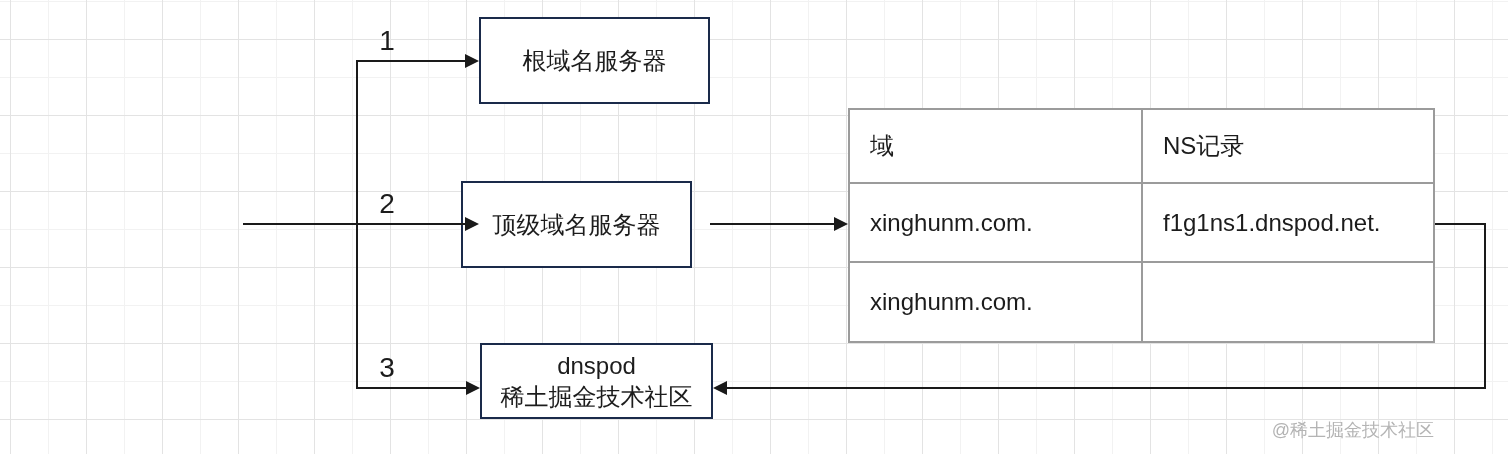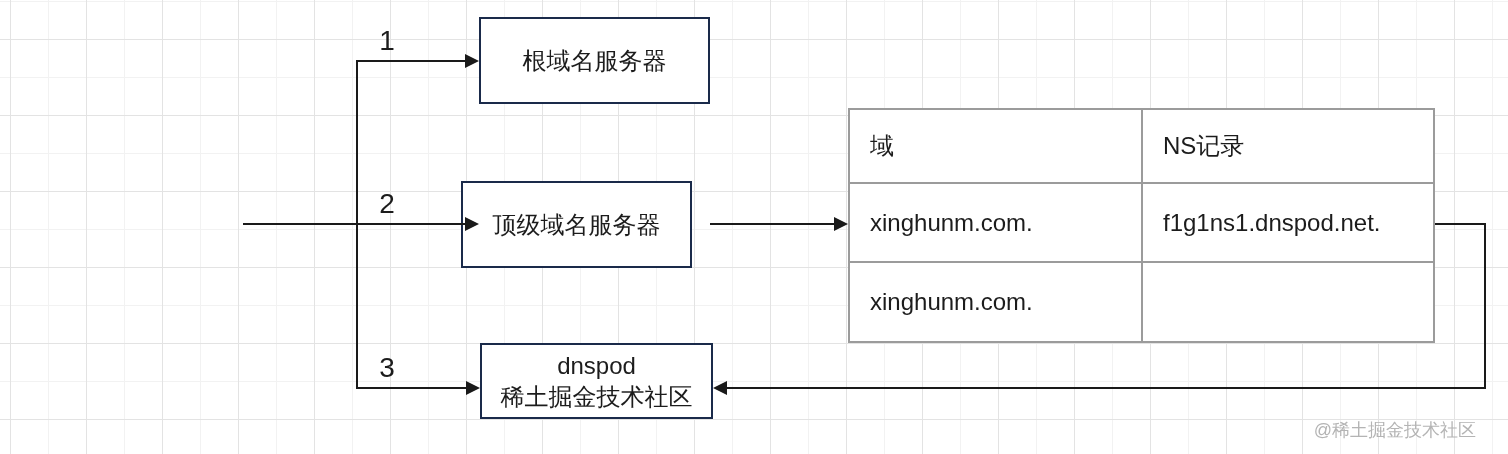--- a/index.html
+++ b/index.html
@@ -70,21 +70,21 @@
     display:flex;align-items:center;
     padding-left:20px;
     font-size:24px;
     border-right:2px solid var(--table-border);
     border-bottom:2px solid var(--table-border);
     background:#fff;
   }
   .ns-table .cell.last-col{border-right:none;}
   .ns-table .cell.last-row{border-bottom:none;}
   .watermark{
-    position:absolute;left:1290px;top:418px;width:186px;
+    position:absolute;left:1248px;top:418px;width:186px;
     text-align:right;font-size:18px;color:var(--watermark);
   }
 </style>
 </head>
 <body>
 
 <div class="canvas">
 
 
   <div class="node node-root">

